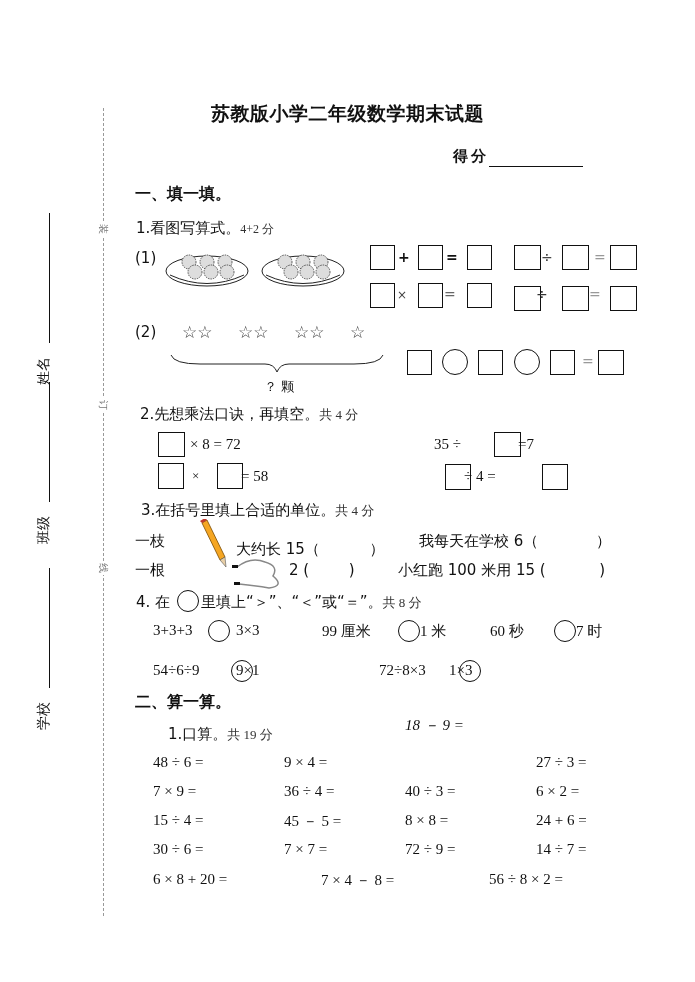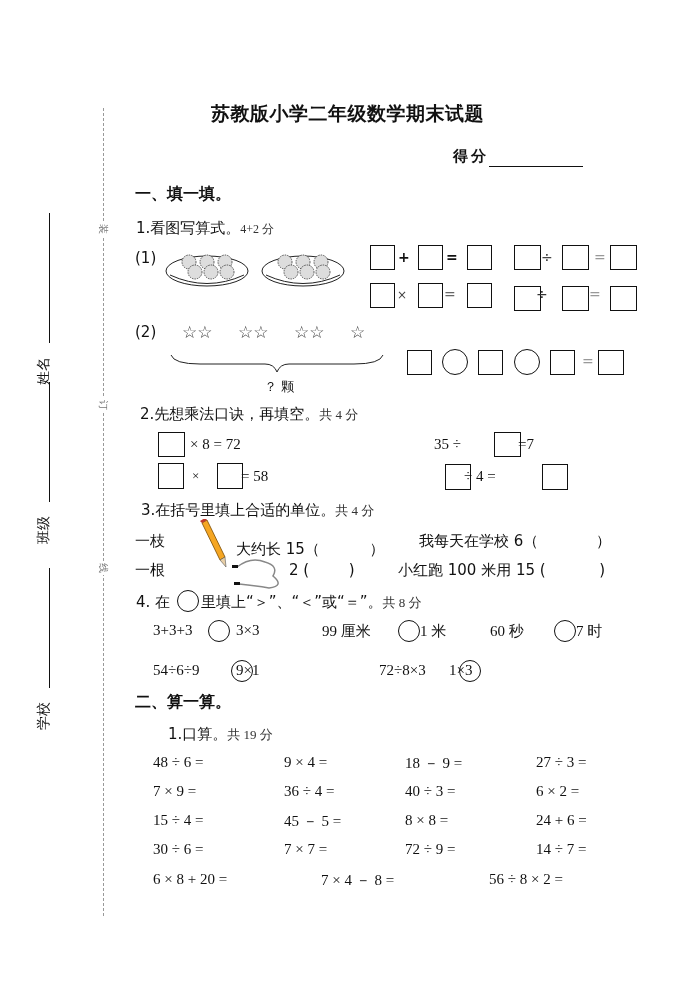--- a/index.html
+++ b/index.html
@@ -200,21 +200,21 @@
 <div class="abs txt" style="left:449px;top:662px;">1×3</div>
 
 <div class="abs sec" style="left:135px;top:692px;">二、算一算。</div>
 <div class="abs q" style="left:141px;top:725px;margin-left:27px;">
   <span>1.口算。</span><span class="pts" style="font-size:13px;">共 19 分</span>
 </div>
 
 <div>
   <div class="abs calc" style="left:153px;top:754px;">48 ÷ 6 =</div>
   <div class="abs calc" style="left:284px;top:754px;">9 × 4 =</div>
-  <div class="abs calc" style="left:405px;top:754px;">18 － 9 =</div>
+  <div class="abs calc" style="left:405px;top:716px;font-style:italic;">18 － 9 =</div>
   <div class="abs calc" style="left:536px;top:754px;">27 ÷ 3 =</div>
 
   <div class="abs calc" style="left:153px;top:783px;">7 × 9 =</div>
   <div class="abs calc" style="left:284px;top:783px;">36 ÷ 4 =</div>
   <div class="abs calc" style="left:405px;top:783px;">40 ÷ 3 =</div>
   <div class="abs calc" style="left:536px;top:783px;">6 × 2 =</div>
 
   <div class="abs calc" style="left:153px;top:812px;">15 ÷ 4 =</div>
   <div class="abs calc" style="left:284px;top:812px;">45 － 5 =</div>
   <div class="abs calc" style="left:405px;top:812px;">8 × 8 =</div>

